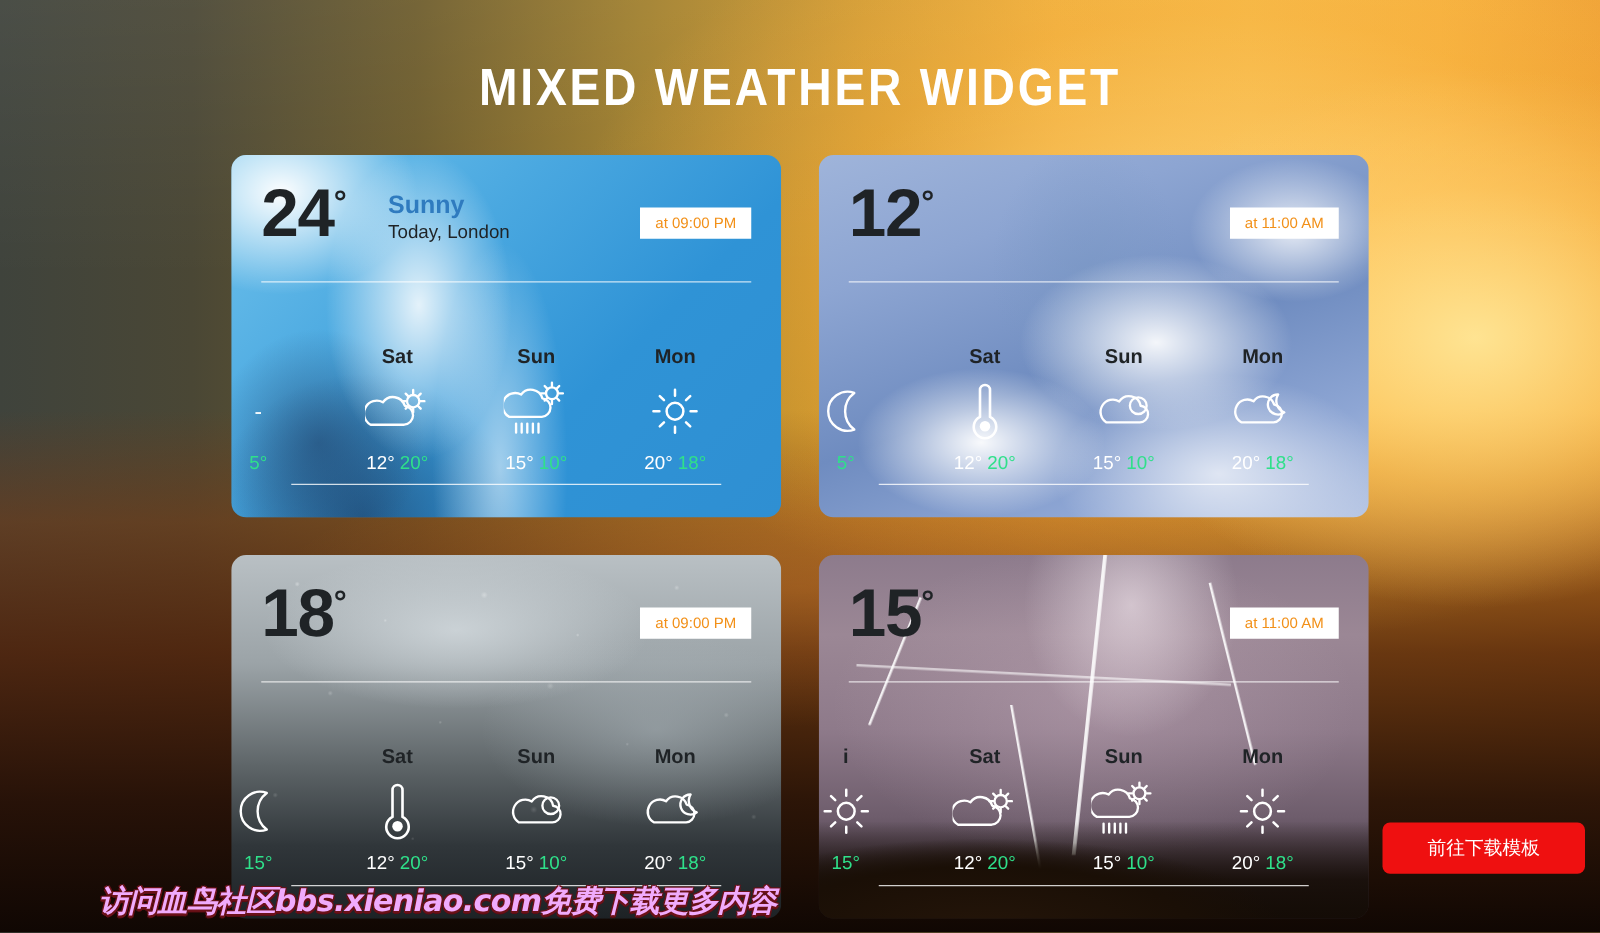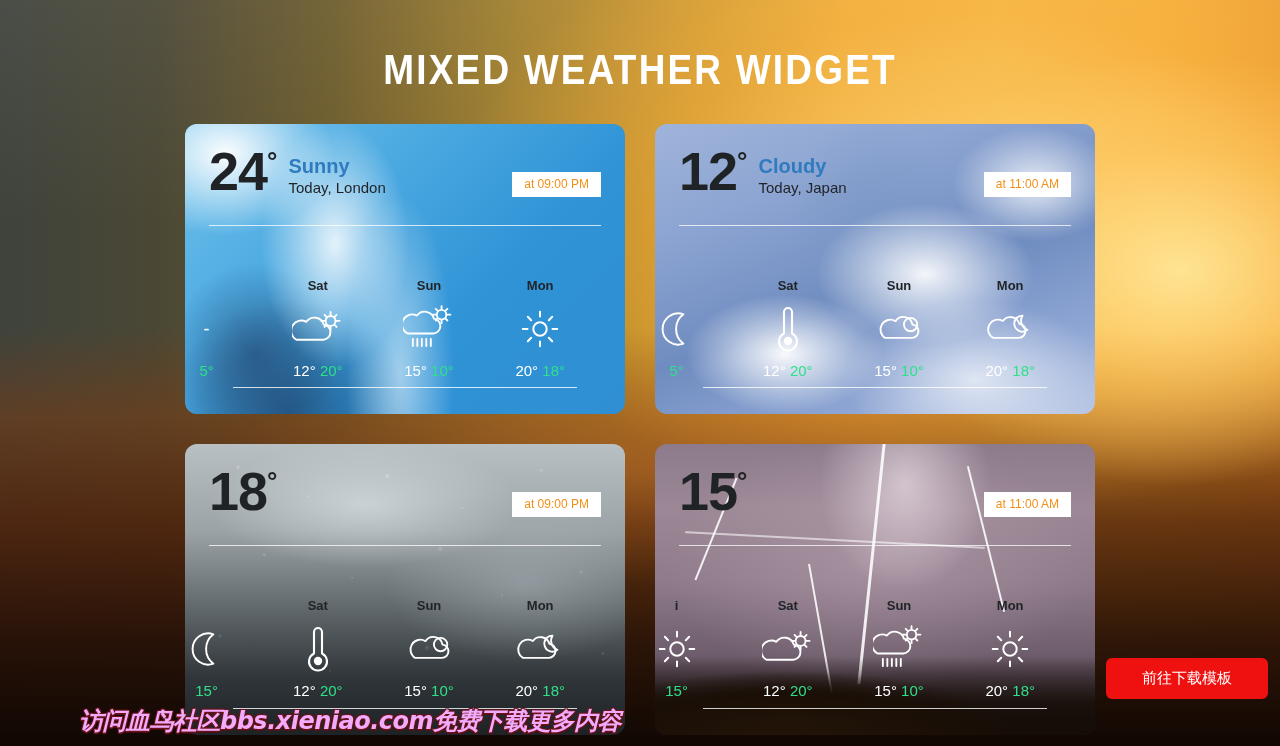--- a/index.html
+++ b/index.html
@@ -157,21 +157,21 @@
   .ground {
     position: absolute;
     left: 0; right: 0; bottom: 0;
     height: 78px;
     z-index: 1;
     background: radial-gradient(ellipse 300px 90px at 30% 110%, #241509 0%, #1a0f06 55%, rgba(20,12,6,0) 80%),
                 linear-gradient(to bottom, rgba(25,15,8,0) 0%, rgba(22,13,7,0.9) 60%, #140c06 100%);
   }
 
   
-  .card-head { display: flex; align-items: flex-end; }
+  .card-head { display: flex; align-items: center; gap: 22px; }
   .temp-now {
     font-size: 54px;
     font-weight: bold;
     color: #1f2326;
     line-height: 0.95;
     letter-spacing: -1px;
   }
   .temp-deg {
     font-size: 26px;
     font-weight: bold;
@@ -225,21 +225,21 @@
     width: 556px;
     top: 130px;
     display: flex;
   }
   .fday {
     flex: 1 1 0;
     text-align: center;
     padding: 0 2px;
   }
   .fday-name {
-    font-size: 13px;
+    font-size: 16px;
     font-weight: bold;
     color: #1f2326;
     height: 20px;
     line-height: 20px;
     white-space: nowrap;
     overflow: hidden;
   }
   .fday-icon {
     height: 54px;
     display: flex;
@@ -363,24 +363,20 @@
           </div>
         </div>
         <div class="divider-bottom"></div>
       </div>
     </div>
     <div class="card">
       <div class="card-bg bg-cloudy"></div>
       <div class="card-inner">
         <div class="card-head">
           <div class="temp-now"><span>12</span><span class="temp-deg">°</span></div>
-          <div class="cond-block">
-            <div class="cond-name">Cloudy</div>
-            <div class="cond-loc">Today, Japan</div>
-          </div>
           <div class="time-badge">at 11:00 AM</div>
         </div>
         <div class="divider"></div>
         <div class="forecast">
           <div class="fday">
             <div class="fday-name"></div>
             <div class="fday-icon">
               <svg width="44" height="44" viewBox="0 0 48 48">
                 <path fill="none" stroke="#fff" stroke-width="2.1" stroke-linecap="round" stroke-linejoin="round" d="M31 8a17 17 0 1 0 0 32 20 20 0 0 1 0-32z"></path>
               </svg>

